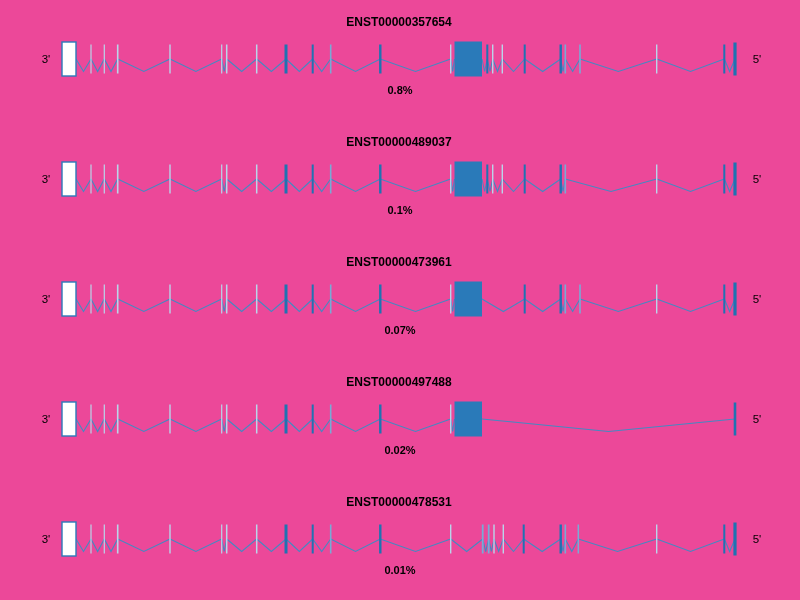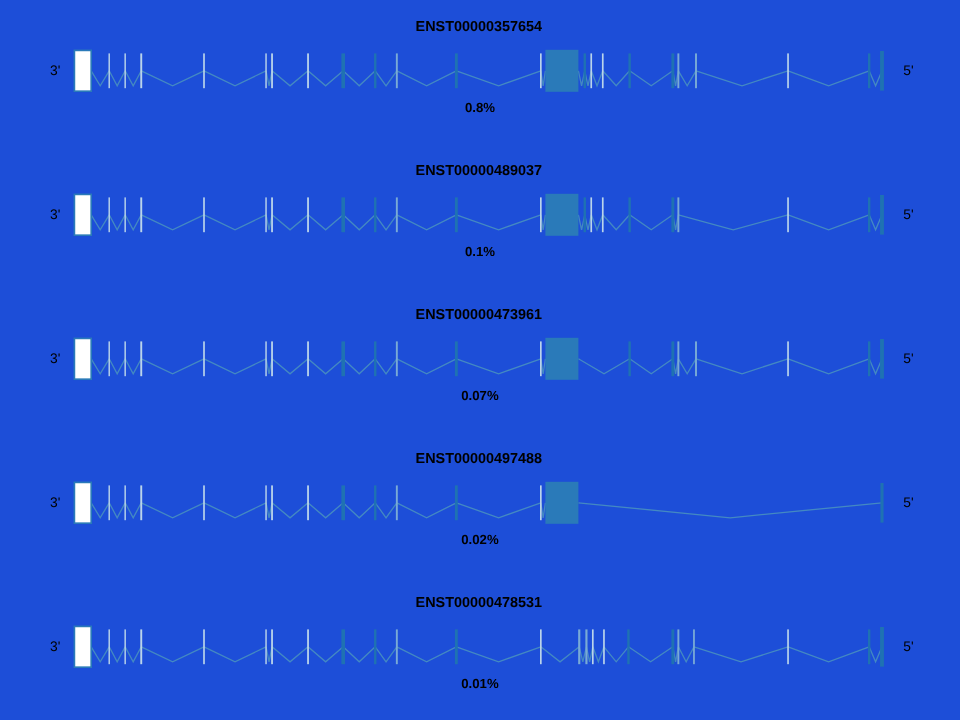--- a/index.html
+++ b/index.html
@@ -1,19 +1,19 @@
 <!DOCTYPE html>
 <html><head>
 <meta charset="utf-8">
 <style>
   html,body{margin:0;padding:0;background:#ffffff;}
   #figure-wrap{
     position:relative;
     width:800px;height:600px;
-    background:#1d4ed8;
+    background:#ec4899;
     font-family:"Liberation Sans", sans-serif;
     overflow:hidden;
   }
   svg text{font-family:"Liberation Sans", sans-serif;fill:#000000;}
   svg text.row-title{font-size:12px;font-weight:bold;}
   svg text.row-abundance{font-size:11px;font-weight:bold;}
   svg text.end-label{font-size:11.5px;font-weight:normal;}
 </style>
 </head>
 <body>

